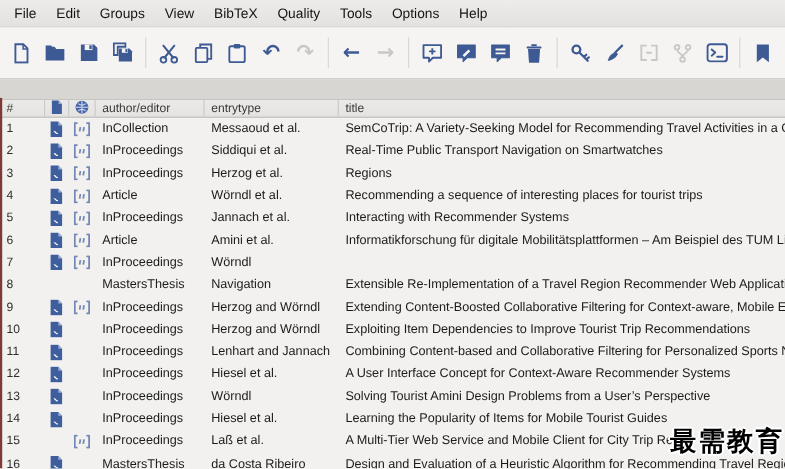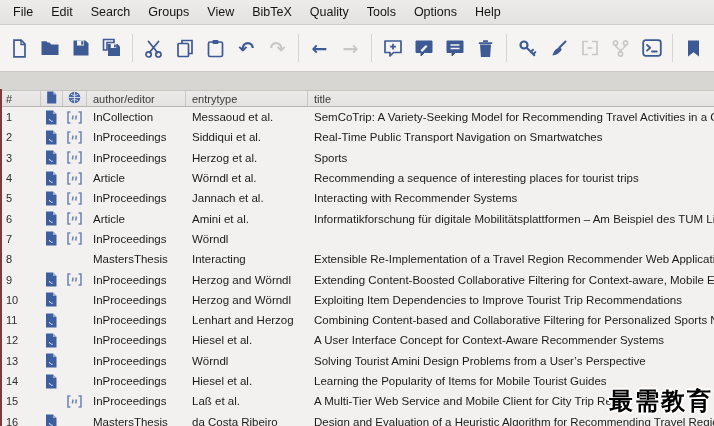--- a/index.html
+++ b/index.html
@@ -57,21 +57,20 @@
                 -1px -1px 0 #fff,1px 1px 0 #fff,-1px 1px 0 #fff,1px -1px 0 #fff;
     font-family:"DejaVu Sans",sans-serif;white-space:nowrap;
   }
 </style>
 </head>
 <body>
 
 <div class="menubar">
     <span class="menu-item">File</span>
     <span class="menu-item">Edit</span>
-    <span class="menu-item">Search</span>
     <span class="menu-item">Groups</span>
     <span class="menu-item">View</span>
     <span class="menu-item">BibTeX</span>
     <span class="menu-item">Quality</span>
     <span class="menu-item">Tools</span>
     <span class="menu-item">Options</span>
     <span class="menu-item">Help</span>
   </div>
 
 <div class="toolbar">
@@ -305,21 +304,21 @@
         </svg>
     </span>
     <span class="c-cite">
       <svg width="15" height="13" viewBox="0 0 15 13">
           <path d="M3.5 1H1v11h2.5M11.5 1H14v11h-2.5" fill="none" stroke="#7388b5" stroke-width="1.6"></path>
           <path d="M6.1 4.5l-.7 4M9.4 4.5l-.7 4" stroke="#7388b5" stroke-width="1.6"></path>
         </svg>
     </span>
     <span class="c-type">InProceedings</span>
     <span class="c-auth">Herzog et al.</span>
-    <span class="c-title">Sports</span>
+    <span class="c-title">Regions</span>
   </div>
 
   <div class="trow grid-cols">
     <span class="c-num">4</span>
     <span class="c-file">
       <svg width="12" height="15" viewBox="0 0 12 15">
           <path d="M1 .5h7l3.5 3.5V14.5H1z" fill="#3f5e9e"></path>
           <path d="M8 .5L11.5 4H8z" fill="#9db0d4"></path>
           <path d="M4 9.8c1.8-1 1.6 2.6 3.6 1.4" stroke="#fff" stroke-width="1" fill="none"></path>
         </svg>
@@ -392,21 +391,21 @@
     </span>
     <span class="c-type">InProceedings</span>
     <span class="c-auth">Wörndl</span>
   </div>
 
   <div class="trow grid-cols">
     <span class="c-num">8</span>
     <span class="c-file"></span>
     <span class="c-cite"></span>
     <span class="c-type">MastersThesis</span>
-    <span class="c-auth">Interacting</span>
+    <span class="c-auth">Navigation</span>
     <span class="c-title">Extensible Re-Implementation of a Travel Region Recommender Web Application</span>
   </div>
 
   <div class="trow grid-cols">
     <span class="c-num">9</span>
     <span class="c-file">
       <svg width="12" height="15" viewBox="0 0 12 15">
           <path d="M1 .5h7l3.5 3.5V14.5H1z" fill="#3f5e9e"></path>
           <path d="M8 .5L11.5 4H8z" fill="#9db0d4"></path>
           <path d="M4 9.8c1.8-1 1.6 2.6 3.6 1.4" stroke="#fff" stroke-width="1" fill="none"></path>
@@ -442,21 +441,21 @@
     <span class="c-num">11</span>
     <span class="c-file">
       <svg width="12" height="15" viewBox="0 0 12 15">
           <path d="M1 .5h7l3.5 3.5V14.5H1z" fill="#3f5e9e"></path>
           <path d="M8 .5L11.5 4H8z" fill="#9db0d4"></path>
           <path d="M4 9.8c1.8-1 1.6 2.6 3.6 1.4" stroke="#fff" stroke-width="1" fill="none"></path>
         </svg>
     </span>
     <span class="c-cite"></span>
     <span class="c-type">InProceedings</span>
-    <span class="c-auth">Lenhart and Herzog</span>
+    <span class="c-auth">Lenhart and Jannach</span>
     <span class="c-title">Combining Content-based and Collaborative Filtering for Personalized Sports News Re</span>
   </div>
 
   <div class="trow grid-cols">
     <span class="c-num">12</span>
     <span class="c-file">
       <svg width="12" height="15" viewBox="0 0 12 15">
           <path d="M1 .5h7l3.5 3.5V14.5H1z" fill="#3f5e9e"></path>
           <path d="M8 .5L11.5 4H8z" fill="#9db0d4"></path>
           <path d="M4 9.8c1.8-1 1.6 2.6 3.6 1.4" stroke="#fff" stroke-width="1" fill="none"></path>

